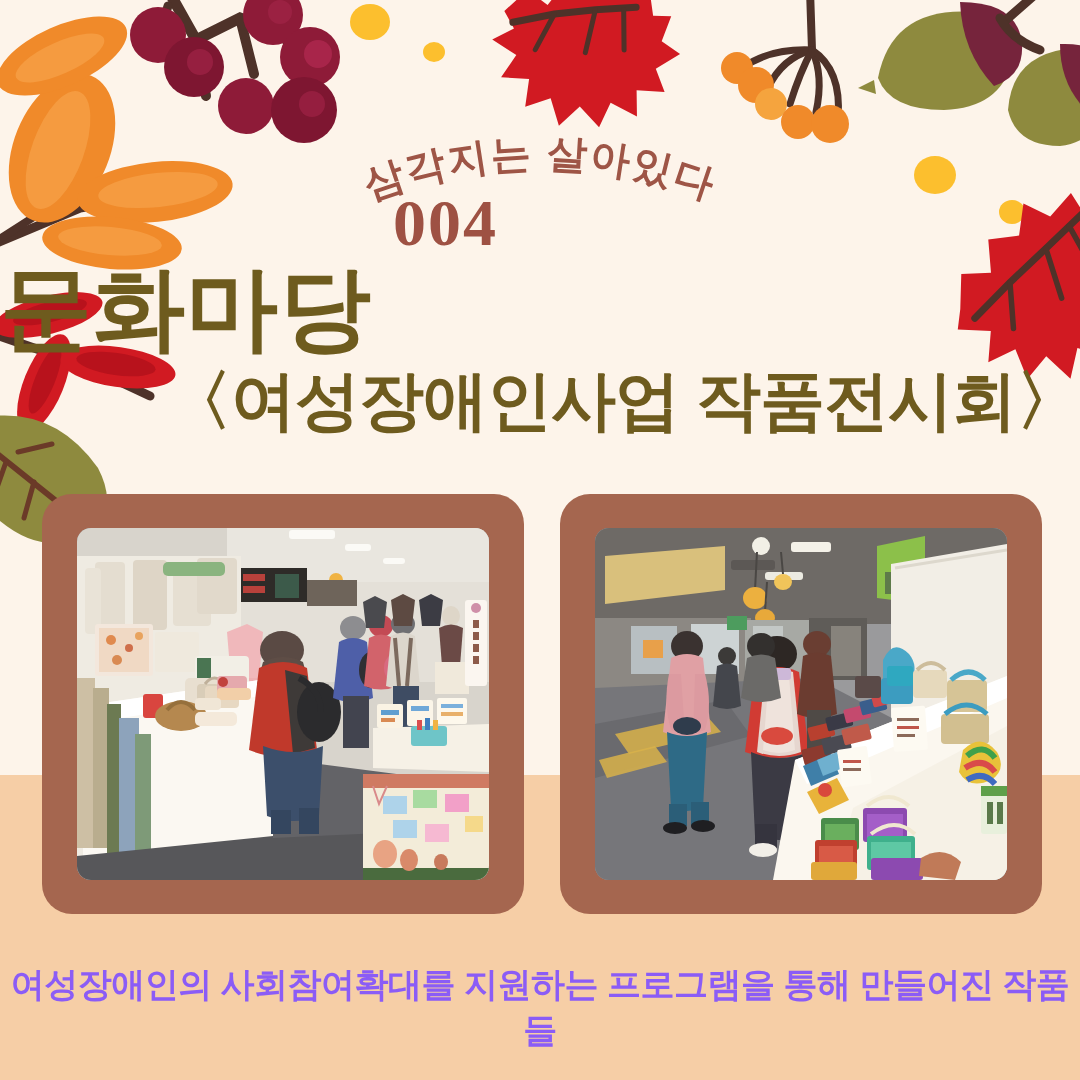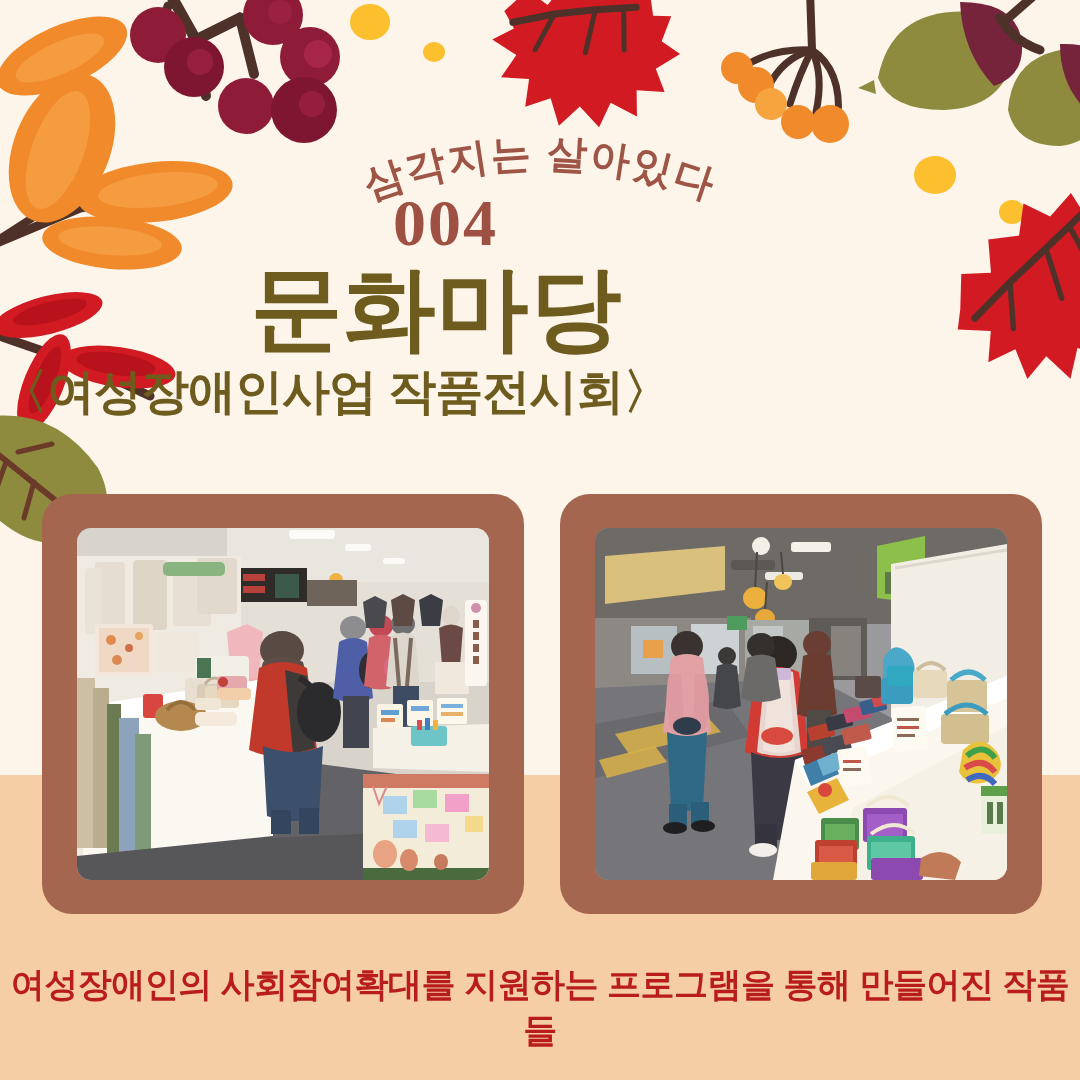--- a/index.html
+++ b/index.html
@@ -29,51 +29,50 @@
   .num{
     position:absolute;left:0;top:190px;width:891px;
     text-align:center;
     font-family:"Liberation Serif",serif;
     font-size:66px;font-weight:700;
     color:#9E5143;letter-spacing:2px;line-height:1;
   }
 
   .main-title{
     position:absolute;left:0;top:262px;width:873px;
-    text-align:center;
     font-family:"Liberation Sans",sans-serif;
     font-size:92px;font-weight:700;
     color:#6E5B1E;letter-spacing:1px;line-height:1;
   }
 
   .sub-title{
     position:absolute;left:0;top:368px;width:1080px;
-    text-align:left;
+    text-align:right;
     font-family:"Liberation Sans",sans-serif;
-    font-size:48px;font-weight:700;
+    font-size:65px;font-weight:700;
     color:#6E5B1E;letter-spacing:-1px;line-height:1;
   }
 
   
   .frame{
     position:absolute;background:#A5664F;border-radius:30px;
   }
   .frame.left{left:42px;top:494px;width:482px;height:420px;}
   .frame.right{left:560px;top:494px;width:482px;height:420px;}
   .photo{
     position:absolute;left:35px;top:34px;width:412px;height:352px;
     border-radius:14px;overflow:hidden;background:#8a8d8f;
   }
   .photo .scene{position:absolute;left:0;top:0;width:100%;height:100%;}
 
   
   .caption{
     position:absolute;left:0;top:962px;width:1080px;text-align:center;
     font-family:"Liberation Sans",sans-serif;
-    font-size:34px;font-weight:700;color:#b91c1c;letter-spacing:-0.5px;
+    font-size:34px;font-weight:700;color:#8b5cf6;letter-spacing:-0.5px;
   }
 </style>
 </head>
 <body>
 
 <div id="card">
 
   <div class="bg-top"></div>
   <div class="bg-bottom"></div>
 

